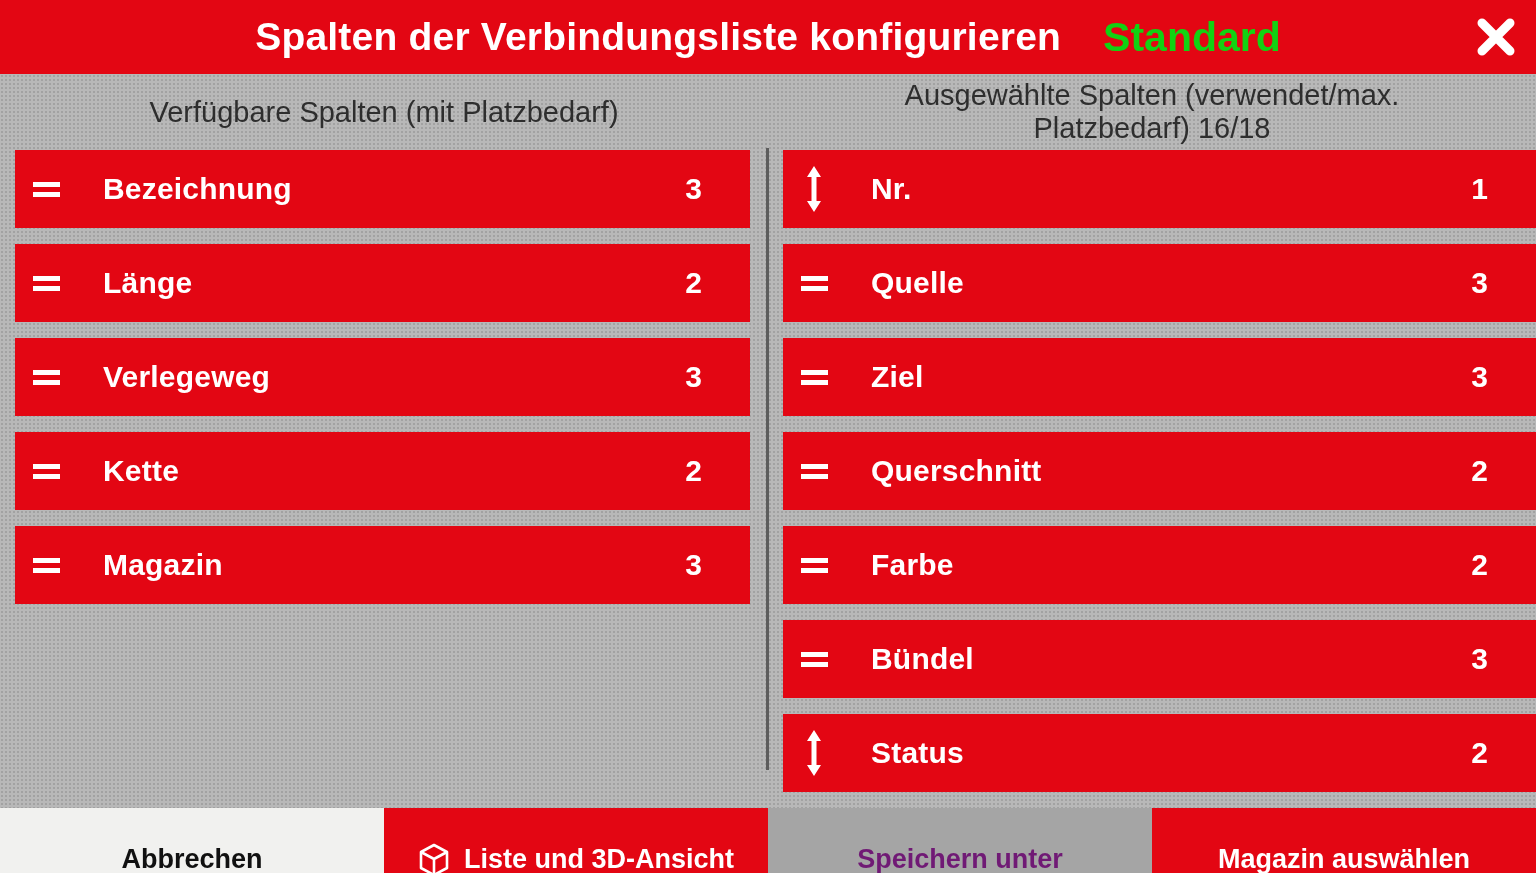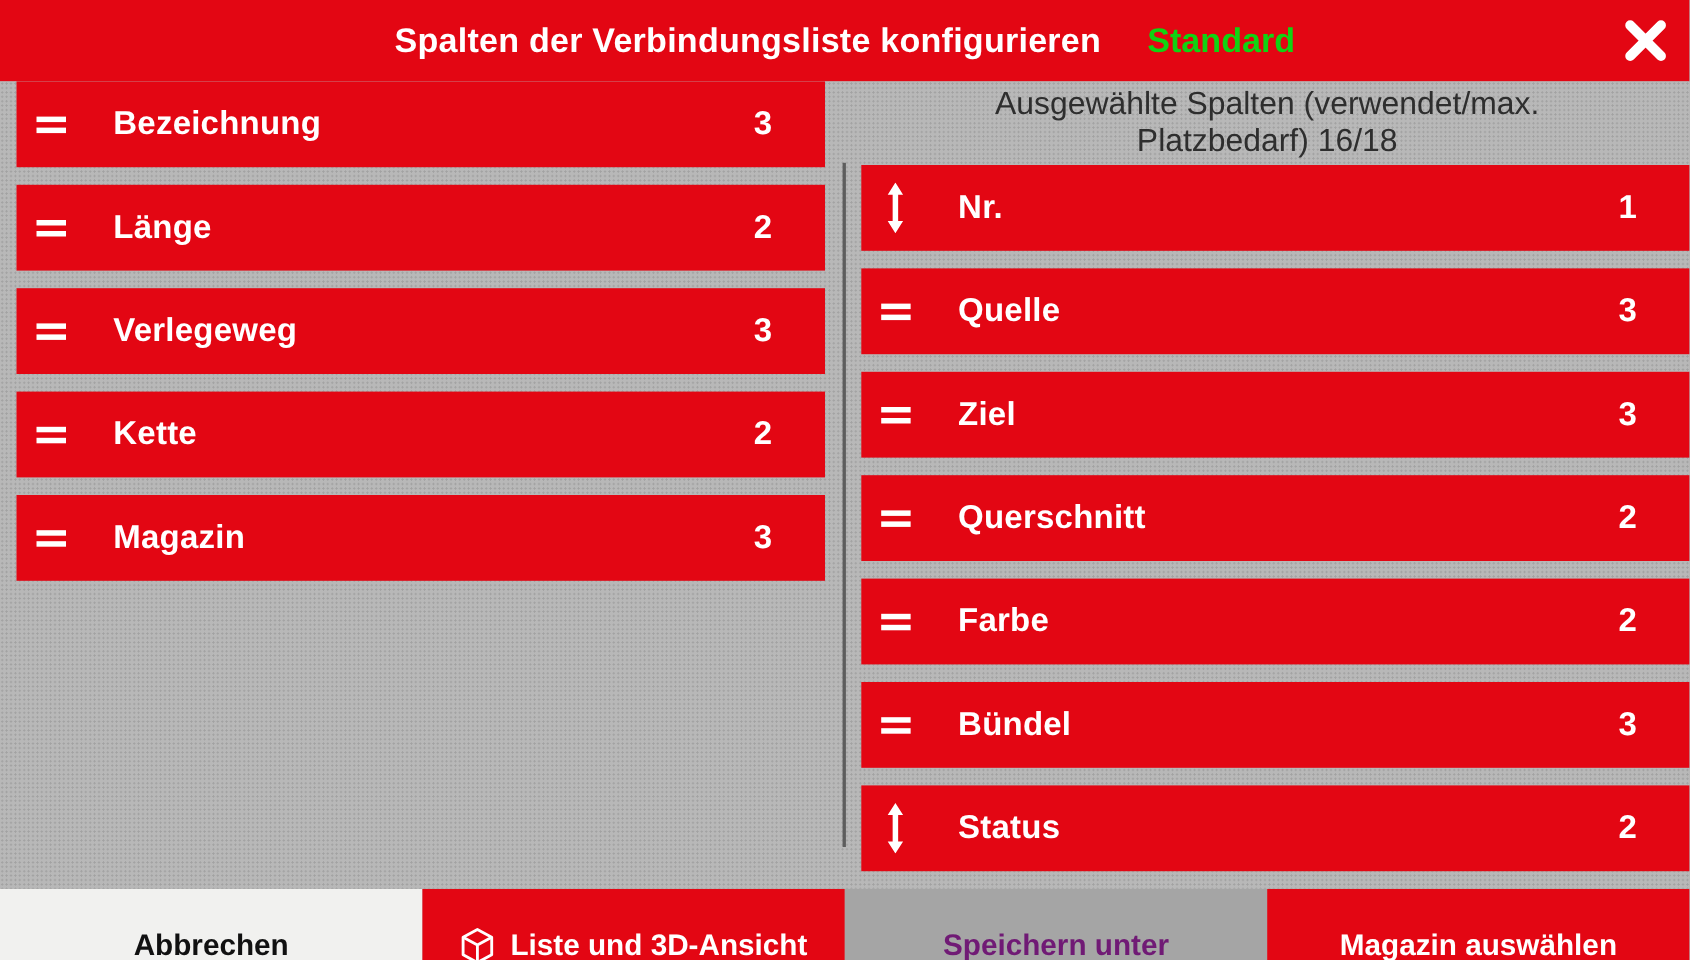--- a/index.html
+++ b/index.html
@@ -7,22 +7,22 @@
   body { font-family:"Liberation Sans","DejaVu Sans",sans-serif; background:#b8b8b8; }
 
   .dialog { position:relative; width:1536px; height:873px; display:flex; flex-direction:column; }
 
   
   .titlebar {
     height:74px; background:#e30613; color:#fff;
     display:flex; align-items:center; justify-content:center;
     position:relative; flex:0 0 auto;
   }
-  .titlebar .title { font-size:31px; font-weight:bold; letter-spacing:0.2px; }
-  .titlebar .schema-name { font-size:31px; font-weight:bold; color:#12d212; margin-left:42px; }
+  .titlebar .title { font-size:39px; font-weight:bold; letter-spacing:0.2px; }
+  .titlebar .schema-name { font-size:41px; font-weight:bold; color:#12d212; margin-left:42px; }
   .close-btn {
     position:absolute; right:18px; top:50%; transform:translateY(-50%);
     width:44px; height:44px; display:flex; align-items:center; justify-content:center;
     cursor:pointer; background:transparent; border:none;
   }
 
   
   .body {
     flex:1 1 auto; position:relative; display:flex;
     background-color:#b8b8b8;
@@ -80,20 +80,21 @@
         <svg width="40" height="40" viewBox="0 0 40 40">
           <path d="M6 6 L34 34 M34 6 L6 34" stroke="#fff" stroke-width="9" stroke-linecap="round" fill="none"></path>
         </svg>
       </span>
     </button>
   </div>
 
   <div class="body">
 
     <div class="half left">
+      <div class="col-header">Verfügbare Spalten (mit Platzbedarf)</div>
       <div class="col-list">
 
         <div class="bar">
           <span class="icon">
             <svg width="27" height="19" viewBox="0 0 27 19">
                 <rect x="0" y="2" width="27" height="5" fill="#fff"></rect>
                 <rect x="0" y="12" width="27" height="5" fill="#fff"></rect>
               </svg>
           </span>
           <span class="label">Bezeichnung</span>

